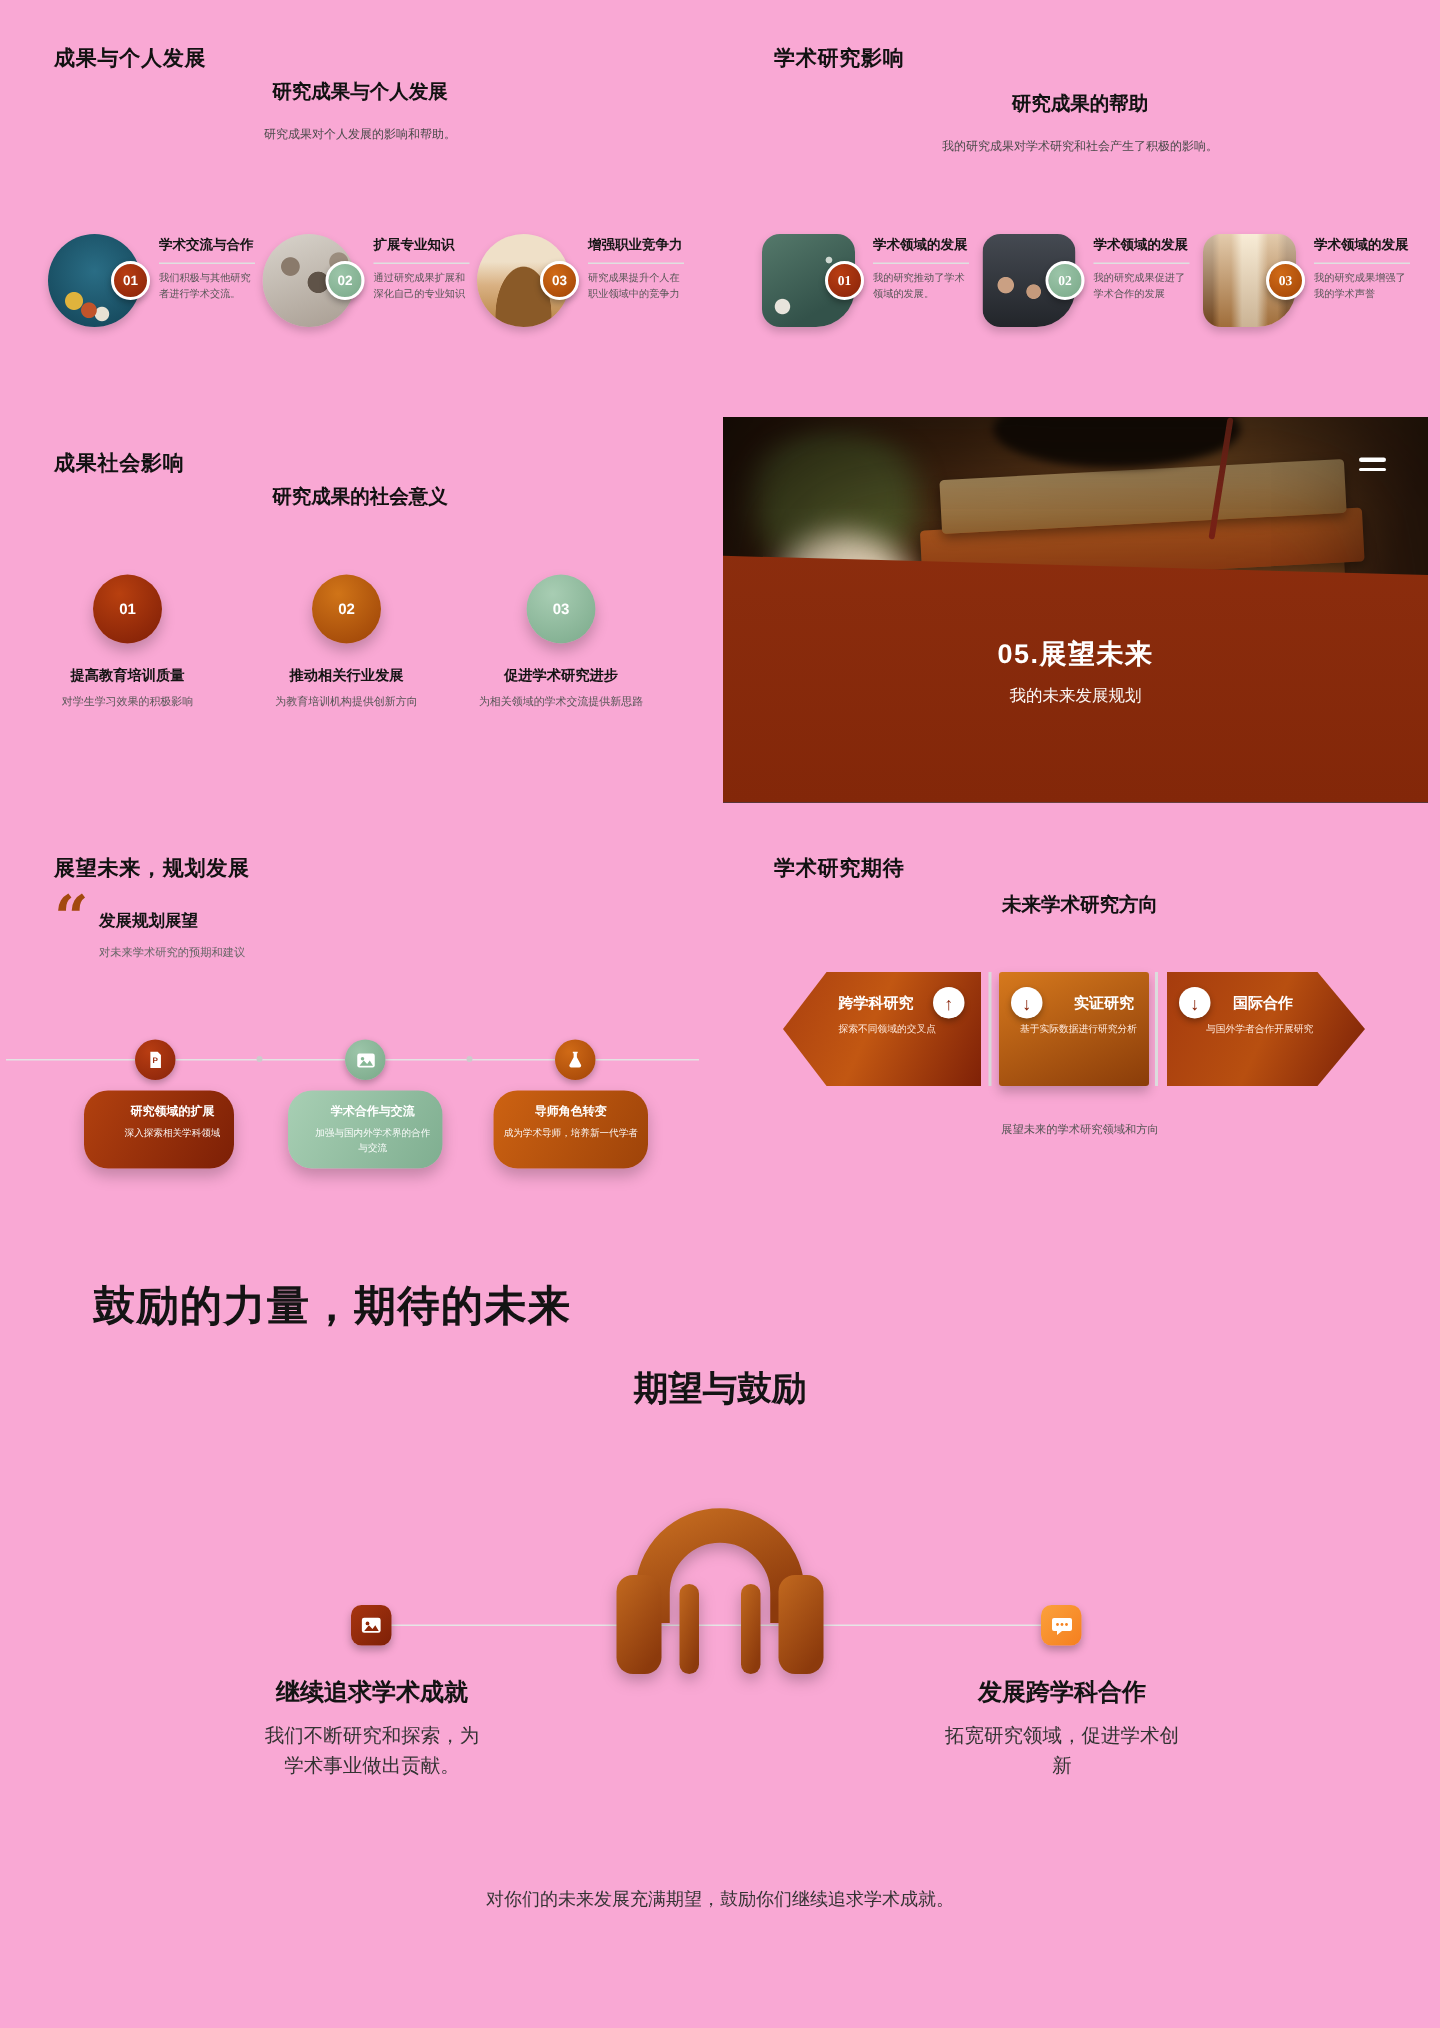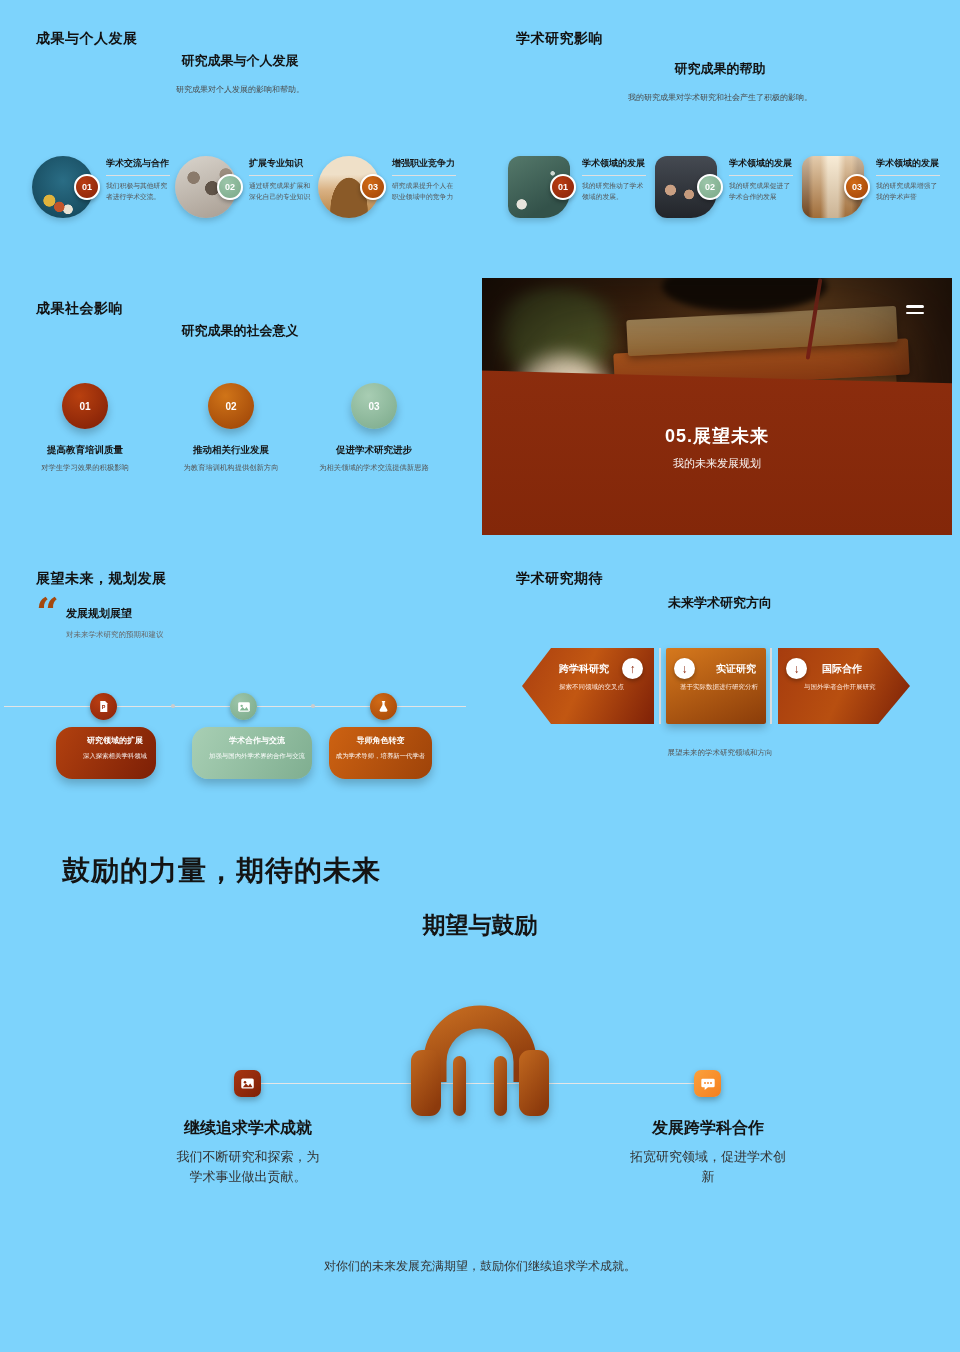--- a/index.html
+++ b/index.html
@@ -1,18 +1,18 @@
 <!DOCTYPE html>
 <html><head>
 <meta charset="utf-8">
 <style>
   * { margin:0; padding:0; box-sizing:border-box; }
   html,body { background:#fff; }
   body { font-family:"Liberation Sans","DejaVu Sans",sans-serif; color:#141414; }
-  .canvas { position:relative; width:960px; height:1352px; background:#7dd3fc; overflow:hidden; }
+  .canvas { position:relative; width:960px; height:1352px; background:#f9a8d4; overflow:hidden; }
   .sec { position:absolute; }
 
   .h1 { position:absolute; font-size:14px; font-weight:bold; color:#121212; letter-spacing:.5px; }
   .ctitle { position:absolute; left:0; right:0; text-align:center; font-size:13px; font-weight:bold; color:#121212; }
   .cdesc { position:absolute; left:0; right:0; text-align:center; font-size:8px; color:#4a4a4a; }
 
   
   .item { position:absolute; width:142px; height:96px; }
   .cimg { position:absolute; left:0; top:6px; width:62px; height:62px; border-radius:50%;
           box-shadow:0 3px 6px rgba(0,0,0,.18); }
@@ -94,21 +94,21 @@
   .tline { position:absolute; left:4px; right:14px; top:146px; height:1px; background:#e4e4e4; }
   .tdot  { position:absolute; top:144px; width:4px; height:4px; border-radius:50%; background:#ccc; }
   .tcirc { position:absolute; top:133px; width:27px; height:27px; border-radius:50%;
            display:flex; align-items:center; justify-content:center;
            box-shadow:0 2px 5px rgba(0,0,0,.28); z-index:2; }
   .pbox { position:absolute; top:167px; height:52px; border-radius:16px; color:#fff; text-align:center;
           padding:8px 6px 6px; box-shadow:0 5px 10px rgba(0,0,0,.22); }
   .pbox .t { font-size:8px; font-weight:bold; }
   .pbox .d { font-size:6.4px; margin-top:5px; line-height:1.5; color:rgba(255,255,255,.95); }
   .pb1 { left:56px;  width:100px; background:linear-gradient(120deg,#b2410f,#7c1f06);padding-left:24px; }
-  .pb2 { left:192px; width:120px; background:linear-gradient(120deg,#a8cfb4,#7fae90);padding-left:16px; }
+  .pb2 { left:192px; width:103px; background:linear-gradient(120deg,#a8cfb4,#7fae90);padding-left:16px; }
   .pb3 { left:329px; width:103px; background:linear-gradient(120deg,#cd6212,#9e4309); }
 
   
   .arrowL { position:absolute; left:42px; top:88px; width:132px; height:76px;
             clip-path:polygon(22% 0,100% 0,100% 100%,22% 100%,0 50%);
             background:linear-gradient(115deg,#b04510 10%,#c25712 45%,#7f2107); }
   .midrect { position:absolute; left:186px; top:88px; width:100px; height:76px; border-radius:2px;
             background:linear-gradient(155deg,#d6791d,#8a3c09); box-shadow:0 4px 8px rgba(0,0,0,.22); }
   .arrowR { position:absolute; left:298px; top:88px; width:132px; height:76px;
             clip-path:polygon(0 0,76% 0,100% 50%,76% 100%,0 100%);
@@ -170,21 +170,21 @@
       <div class="cimg img-p3"></div>
       <div class="badge bg-orange">03</div>
       <div class="itxt">
         <div class="t">增强职业竞争力</div>
         <div class="dv"></div>
         <div class="d">研究成果提升个人在职业领域中的竞争力</div>
       </div>
     </div>
   </div>
 
-  <div class="sec" style="left:480px;top:0;width:480px;height:270px;">
+  <div class="sec" style="left:480px;top:0;width:480px;height:270px;font-family:Liberation Serif, serif;">
     <div class="h1" style="left:36px;top:30px;">学术研究影响</div>
     <div class="ctitle" style="top:60px;">研究成果的帮助</div>
     <div class="cdesc" style="top:92px;">我的研究成果对学术研究和社会产生了积极的影响。</div>
 
     <div class="item" style="left:28px;top:150px;">
       <div class="cimg sq img-i1"></div>
       <div class="badge bg-red">01</div>
       <div class="itxt">
         <div class="t">学术领域的发展</div>
         <div class="dv"></div>

